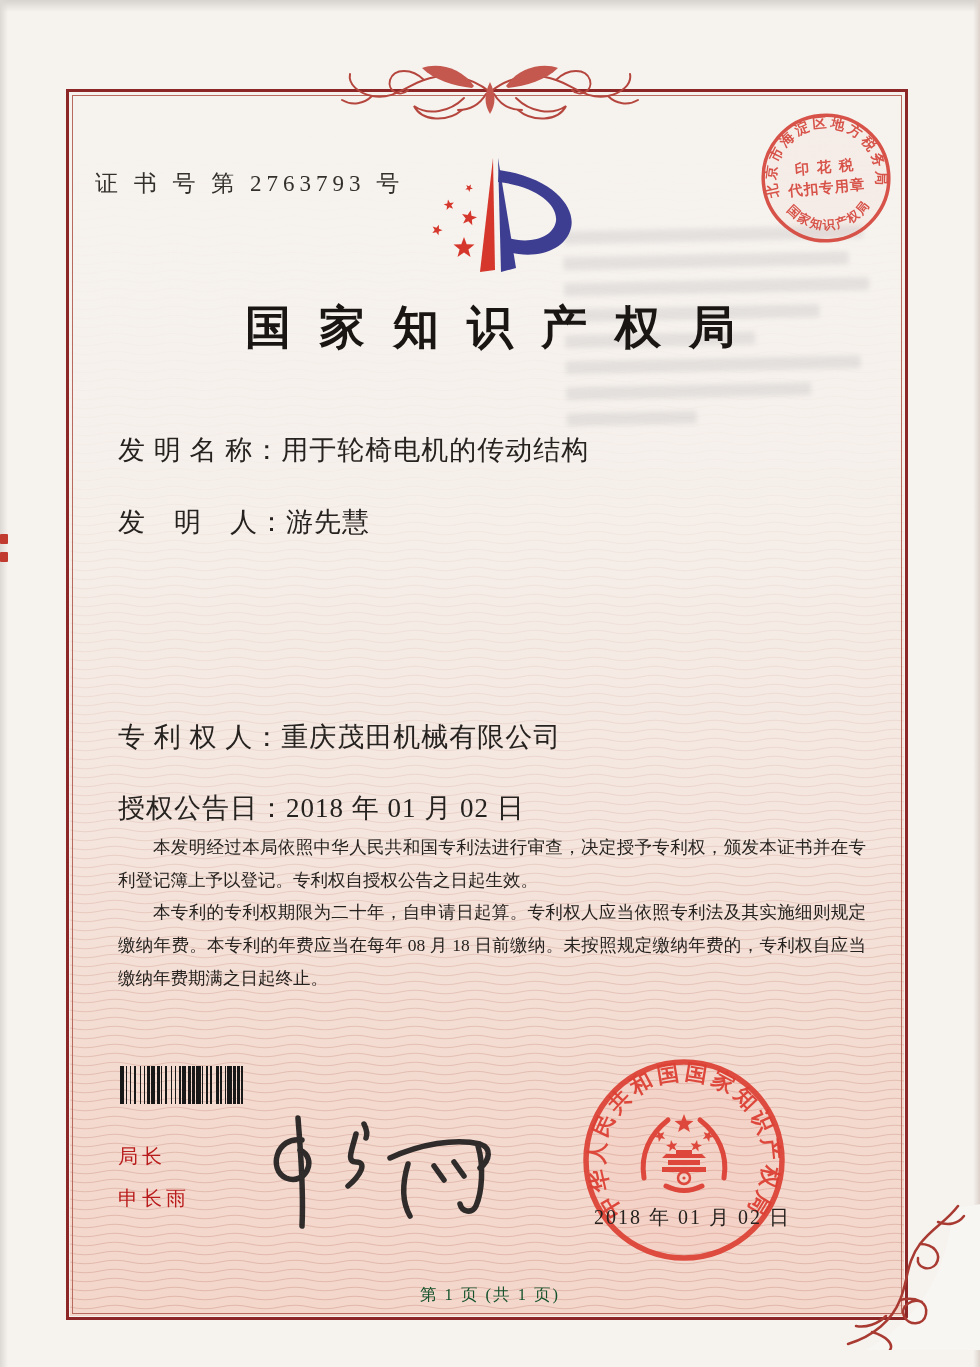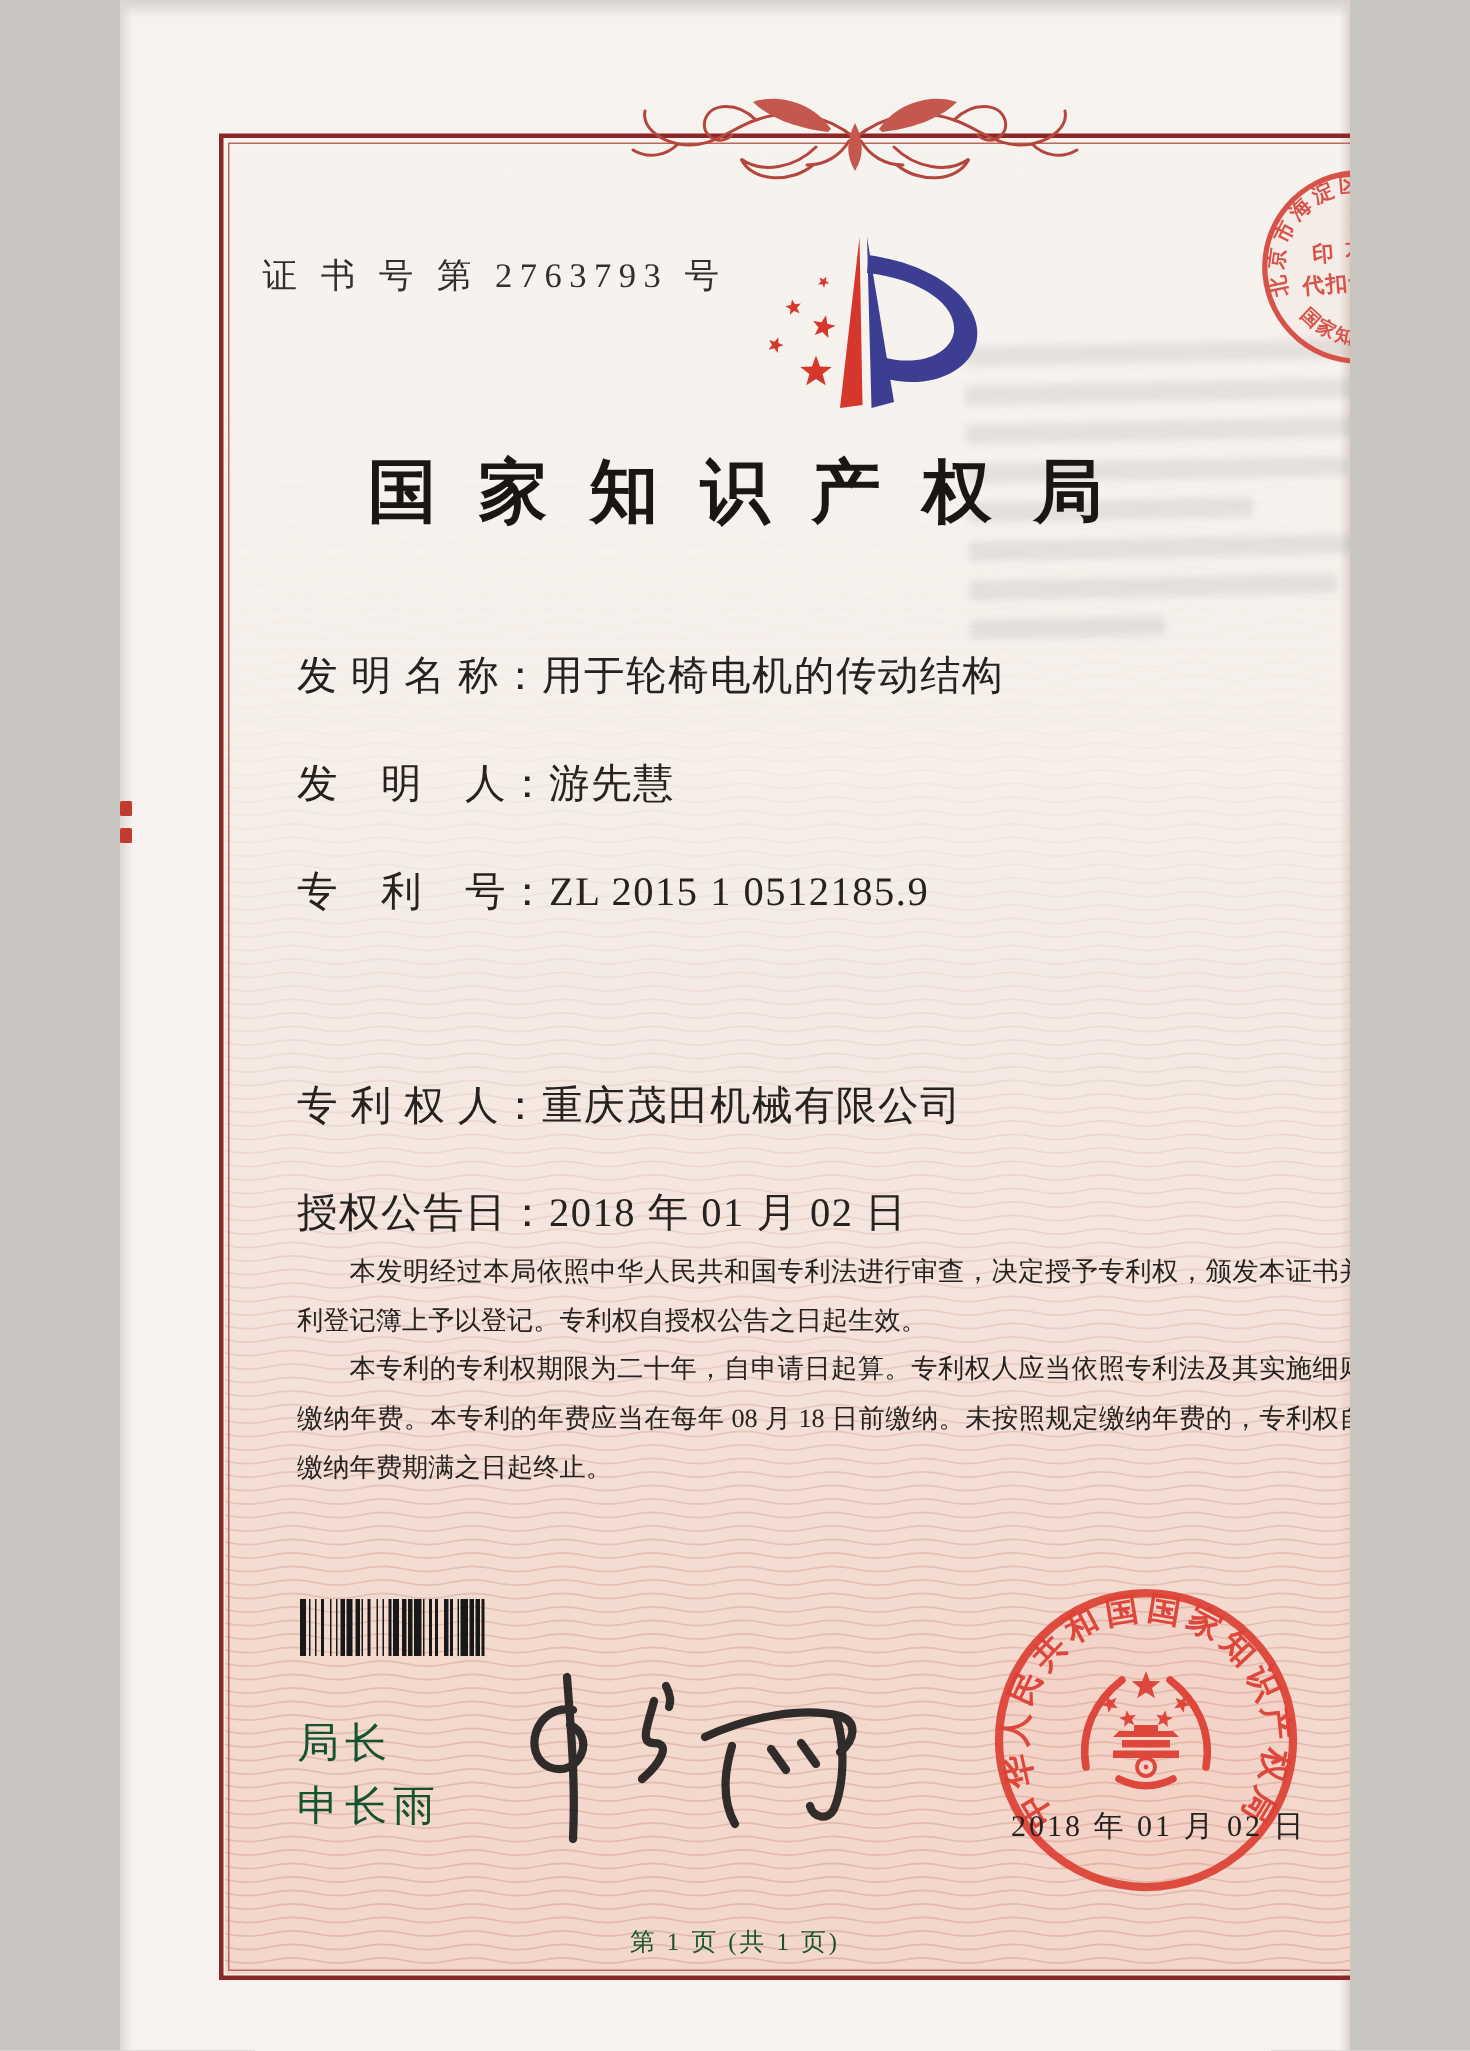--- a/index.html
+++ b/index.html
@@ -1,16 +1,16 @@
 <!DOCTYPE html>
 <html><head>
 <meta charset="utf-8">
 <style>
   html,body{margin:0;padding:0;background:#c9c6c1;}
-  .page{position:relative;width:820px;height:1367px;margin:0 auto;overflow:hidden;
+  .page{position:relative;width:980px;height:1367px;margin:0 auto;overflow:hidden;
         background:#f6f3ef;font-family:"Liberation Serif","DejaVu Serif",serif;color:#26221f;}
   .abs{position:absolute;}
   
   .edge-top{left:0;top:0;width:100%;height:12px;background:linear-gradient(180deg,#d6d3ce,rgba(214,211,206,0));}
   .edge-left{left:0;top:0;width:8px;height:100%;background:linear-gradient(90deg,#dcd9d4,rgba(220,217,212,0));}
   .edge-right{right:0;top:0;width:7px;height:100%;background:linear-gradient(270deg,#ddd2cb,rgba(221,210,203,0));}
   
   .frame{left:66px;top:89px;width:842px;height:1231px;border:3px solid #8d2727;box-sizing:border-box;}
   .frame-inner{position:absolute;left:3px;top:3px;right:3px;bottom:3px;border:1px solid #b96a5e;}
   .interior{left:70px;top:93px;width:834px;height:1223px;overflow:hidden;
@@ -23,21 +23,21 @@
   .ghost i{display:block;height:13px;margin-bottom:13px;background:#7f828a;border-radius:2px;}
   
   .certno{left:95px;top:168px;font-size:23px;letter-spacing:5px;color:#33302c;}
   .title{left:0;top:297px;width:100%;text-align:center;font-size:46px;font-weight:600;
          letter-spacing:28px;text-indent:28px;color:#191613;}
   .field{left:118px;width:740px;font-size:27px;letter-spacing:1px;color:#26221f;}
   .paras{left:118px;top:831px;width:748px;font-size:17.5px;line-height:1.87;text-align:justify;color:#26221f;}
   .paras p{margin:0;text-indent:2em;}
   .barcode{left:120px;top:1066px;width:252px;height:38px;display:flex;align-items:stretch;}
   .barcode i{display:block;height:100%;}
-  .signer{left:118px;font-size:28px;letter-spacing:4px;color:#14532d;}
+  .signer{left:118px;font-size:20px;letter-spacing:4px;color:#b91c1c;}
   .date{left:594px;top:1204px;font-size:20px;letter-spacing:2px;color:#26221f;z-index:6;}
   .footer{left:0;top:1284px;width:100%;text-align:center;font-size:16.5px;letter-spacing:2px;color:#14532d;}
   .edge-mark{left:0;width:8px;height:10px;background:#c23b31;border-radius:1px;}
   svg{display:block;}
 </style>
 </head>
 <body>
 
 <div class="page">
 
@@ -121,23 +121,20 @@
     <text x="68" y="82" text-anchor="middle" font-size="14" font-weight="bold" fill="#d5463c" letter-spacing="1">代扣专用章</text>
   </svg>
 
   <div class="abs title">国家知识产权局</div>
 
   <div class="abs field" style="top:432px">
     <span>发 明 名 称：</span><span>用于轮椅电机的传动结构</span>
   </div>
   <div class="abs field" style="top:504px">
     <span>发　明　人：</span><span>游先慧</span>
-  </div>
-  <div class="abs field" style="top:576px">
-    <span>专　利　号：</span><span>ZL 2015 1 0512185.9</span>
   </div>
   <div class="abs field" style="top:719px">
     <span>专 利 权 人：</span><span>重庆茂田机械有限公司</span>
   </div>
   <div class="abs field" style="top:790px">
     <span>授权公告日：</span><span>2018 年 01 月 02 日</span>
   </div>
 
   <div class="abs paras">
     <p>本发明经过本局依照中华人民共和国专利法进行审查，决定授予专利权，颁发本证书并在专利登记簿上予以登记。专利权自授权公告之日起生效。</p>

